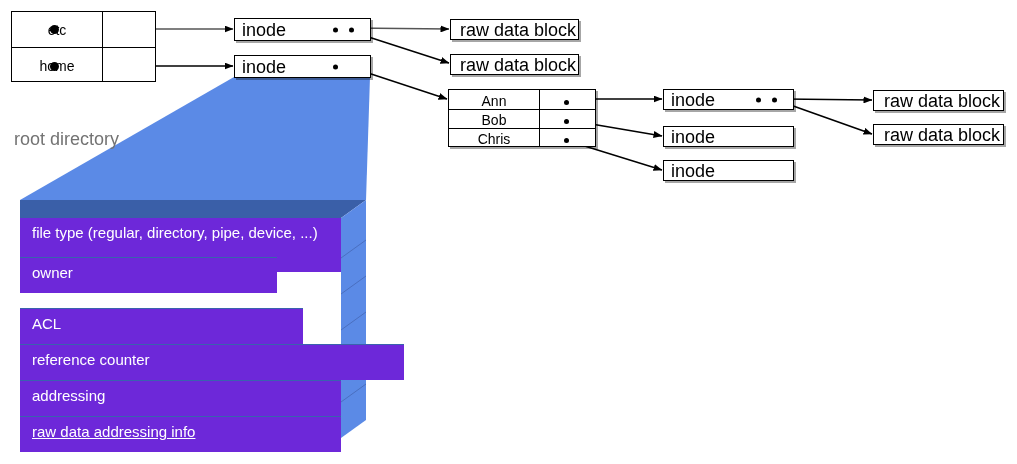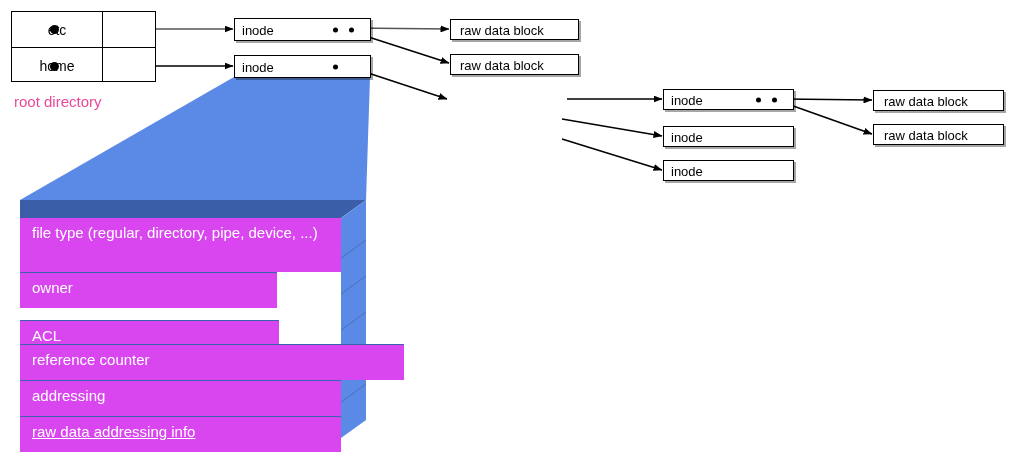--- a/index.html
+++ b/index.html
@@ -39,21 +39,21 @@
     white-space: nowrap;
   }
   .box-shadow {
     box-shadow: 2px 2px 0 rgba(0,0,0,0.35);
   }
   .inode-label {
     position: absolute;
     left: 7px;
     top: 50%;
     transform: translateY(-50%);
-    font-size: 13px;
+    font-size: 18px;
   }
   .dot {
     position: absolute;
     width: 5px;
     height: 5px;
     border-radius: 50%;
     background: #000000;
     top: 50%;
     transform: translateY(-50%);
   }
@@ -84,32 +84,33 @@
     border-left: 1px solid #000000;
   }
   .dir-name {
     position: absolute;
     font-size: 14px;
     text-align: center;
     white-space: nowrap;
   }
   .plain-label {
     position: absolute;
-    font-size: 15px;
-    color: #ec4899;
+    font-size: 18px;
+    color: #737373;
     white-space: nowrap;
+    margin-top: 36px;
   }
   
   .stack {
     position: absolute;
   }
   .stack-row {
     position: absolute;
     box-sizing: border-box;
-    background: #d946ef;
+    background: #6d28d9;
     border-top: 1px solid #3a62ae;
     color: #ffffff;
     font-size: 15px;
     padding: 6px 6px 0 12px;
     line-height: 17px;
   }
   .stack-row.first { border-top: none; }
 </style>
 </head>
 <body>
@@ -130,24 +131,24 @@
     <line x1="341" y1="294" x2="366" y2="276" stroke="#4a6fc0" stroke-width="1"></line>
     <line x1="341" y1="330" x2="366" y2="312" stroke="#4a6fc0" stroke-width="1"></line>
     <line x1="341" y1="366" x2="366" y2="348" stroke="#4a6fc0" stroke-width="1"></line>
     <line x1="341" y1="402" x2="366" y2="384" stroke="#4a6fc0" stroke-width="1"></line>
   </svg>
 
   <div class="stack">
     <div class="stack-row first" style="left:20px; top:218px; width:321px; height:54px;">
       <span>file type (regular, directory, pipe, device, ...)</span>
     </div>
-    <div class="stack-row" style="left:20px; top:272px; width:257px; height:36px;">
+    <div class="stack-row" style="left:20px; top:257px; width:257px; height:36px;">
       <span>owner</span>
     </div>
-    <div class="stack-row" style="left:20px; top:320px; width:259px; height:36px;">
+    <div class="stack-row" style="left:20px; top:308px; width:283px; height:36px;">
       <span>ACL</span>
     </div>
     <div class="stack-row" style="left:20px; top:344px; width:384px; height:36px;">
       <span>reference counter</span>
     </div>
     <div class="stack-row" style="left:20px; top:380px; width:321px; height:36px;">
       <span>addressing</span>
     </div>
     <div class="stack-row" style="left:20px; top:416px; width:321px; height:36px;text-decoration:underline;">
       <span>raw data addressing info</span>
@@ -205,20 +206,34 @@
     <span class="dot" style="left:98px;"></span>
   </div>
 
   <div class="box box-shadow" style="left:450px; top:19px; width:129px; height:21px;">
     <span class="inode-label" style="left:9px;">raw data block</span>
   </div>
   <div class="box box-shadow" style="left:450px; top:54px; width:129px; height:21px;">
     <span class="inode-label" style="left:9px;">raw data block</span>
   </div>
 
+  <div class="dir-table box-shadow" style="left:448px; top:89px; width:148px; height:58px;">
+    <div class="dir-vline" style="left:90px;"></div>
+    <div class="dir-rowline" style="top:19px;"></div>
+    <div class="dir-rowline" style="top:38px;"></div>
+
+    <div class="dir-name" style="left:0; top:3px; width:90px;">Ann</div>
+    <div class="dot" style="left:115px; top:10px; transform:none;"></div>
+
+    <div class="dir-name" style="left:0; top:22px; width:90px;">Bob</div>
+    <div class="dot" style="left:115px; top:29px; transform:none;"></div>
+
+    <div class="dir-name" style="left:0; top:41px; width:90px;">Chris</div>
+    <div class="dot" style="left:115px; top:48px; transform:none;"></div>
+  </div>
 
   <div class="box box-shadow" style="left:663px; top:89px; width:131px; height:21px;">
     <span class="inode-label">inode</span>
     <span class="dot" style="left:92px;"></span>
     <span class="dot" style="left:108px;"></span>
   </div>
   <div class="box box-shadow" style="left:663px; top:126px; width:131px; height:21px;">
     <span class="inode-label">inode</span>
   </div>
   <div class="box box-shadow" style="left:663px; top:160px; width:131px; height:21px;">

